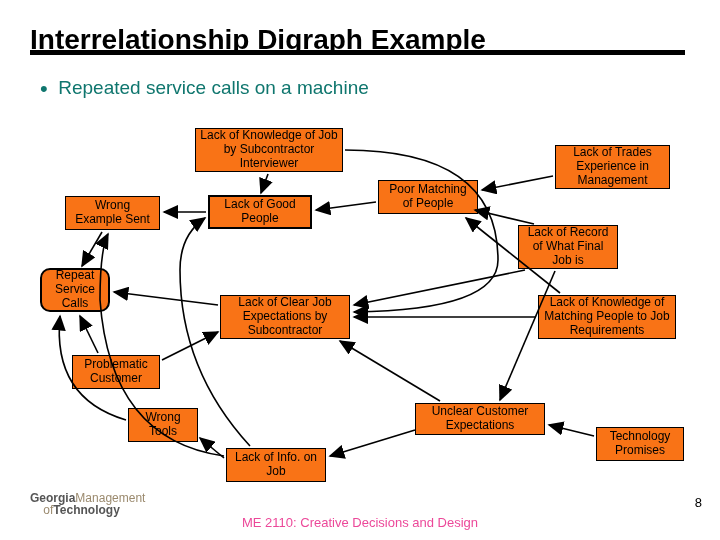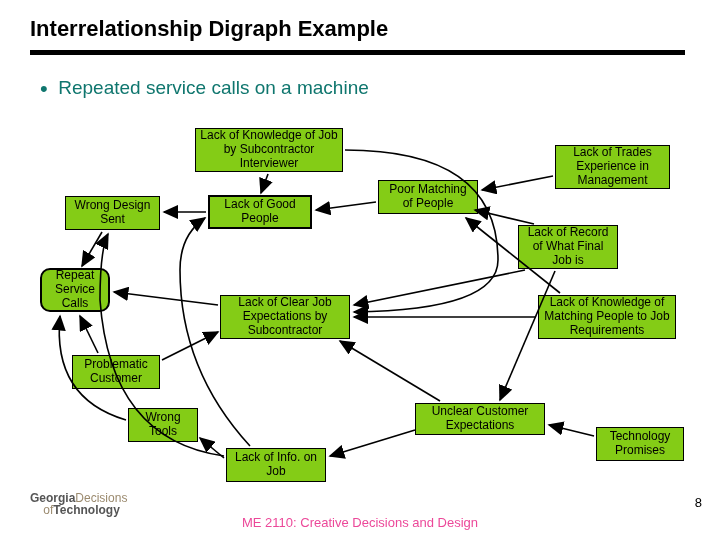--- a/index.html
+++ b/index.html
@@ -1,21 +1,21 @@
 <!DOCTYPE html>
 <html><head>
 <meta charset="utf-8">
 <style>
   html,body{margin:0;padding:0;width:720px;height:540px;background:#fff;font-family:Arial,Helvetica,sans-serif;overflow:hidden}
   .slide{position:relative;width:720px;height:540px;box-sizing:border-box}
-  .title{position:absolute;left:30px;top:16px;font-family:Verdana,Arial;font-size:22px;font-weight:bold;color:#000}
+  .title{position:absolute;left:30px;top:24px;font-family:Verdana,Arial;font-size:28px;font-weight:bold;color:#000}
   .rule{position:absolute;left:30px;top:50px;width:655px;height:5px;background:#000}
   .bullet{position:absolute;left:40px;top:76px;font-size:19px;color:#0f766e}
   .dot{font-size:22px;vertical-align:middle}
-  .node{position:absolute;border:1.5px solid #000;background:#84cc16;font-size:12px;line-height:1.15;text-align:center;display:flex;align-items:center;justify-content:center;padding:2px 4px;box-sizing:border-box}
+  .node{position:absolute;border:1.5px solid #000;background:#f97316;font-size:12px;line-height:1.15;text-align:center;display:flex;align-items:center;justify-content:center;padding:2px 4px;box-sizing:border-box}
   .strong{border-width:2.5px}
   .rounded{border-radius:10px}
   .footer{position:absolute;left:0;bottom:10px;width:100%;text-align:center;font-size:13px;color:#ec4899}
   .pagenum{position:absolute;right:18px;bottom:30px;font-size:13px;color:#000}
   .logo{position:absolute;left:30px;bottom:24px;font-size:12px;color:#9b8a6e;line-height:1}
   .logo b{color:#555}
   svg.arrows{position:absolute;left:0;top:0;width:720px;height:540px;pointer-events:none}
 </style>
 </head>
 <body>
@@ -24,21 +24,21 @@
 
   <div class="title">Interrelationship Digraph Example</div>
   <div class="rule"></div>
 
   <div class="bullet">
     <span class="dot">•</span>&nbsp;&nbsp;<span>Repeated service calls on a machine</span>
   </div>
 
   <div class="node" style="left:195px;top:128px;width:148px;height:44px">Lack of Knowledge of Job by Subcontractor Interviewer</div>
   <div class="node" style="left:555px;top:145px;width:115px;height:44px">Lack of Trades Experience in Management</div>
-  <div class="node" style="left:65px;top:196px;width:95px;height:34px">Wrong Design Sent</div>
+  <div class="node" style="left:65px;top:196px;width:95px;height:34px">Wrong Example Sent</div>
   <div class="node strong" style="left:208px;top:195px;width:104px;height:34px">Lack of Good People</div>
   <div class="node" style="left:378px;top:180px;width:100px;height:34px">Poor Matching of People</div>
   <div class="node" style="left:518px;top:225px;width:100px;height:44px">Lack of Record of What Final Job is</div>
   <div class="node strong rounded" style="left:40px;top:268px;width:70px;height:44px">Repeat Service Calls</div>
   <div class="node" style="left:220px;top:295px;width:130px;height:44px">Lack of Clear Job Expectations by Subcontractor</div>
   <div class="node" style="left:538px;top:295px;width:138px;height:44px">Lack of Knowledge of Matching People to Job Requirements</div>
   <div class="node" style="left:72px;top:355px;width:88px;height:34px">Problematic Customer</div>
   <div class="node" style="left:128px;top:408px;width:70px;height:34px">Wrong Tools</div>
   <div class="node" style="left:415px;top:403px;width:130px;height:32px">Unclear Customer Expectations</div>
   <div class="node" style="left:226px;top:448px;width:100px;height:34px">Lack of Info. on Job</div>
@@ -90,20 +90,20 @@
 
       <path d="M224,456 Q110,440 100,300 Q100,250 108,234"></path>
 
       <line x1="525" y1="270" x2="354" y2="305"></line>
 
       <line x1="555" y1="271" x2="500" y2="400"></line>
     </g>
   </svg>
 
   <div class="logo">
-    <span><b>Georgia</b><span>Decisions</span></span><br>
+    <span><b>Georgia</b><span>Management</span></span><br>
     <span>&nbsp;&nbsp;&nbsp;&nbsp;<span>of</span><b>Technology</b></span>
   </div>
 
   <div class="footer">ME 2110: Creative Decisions and Design</div>
   <div class="pagenum">8</div>
 
 </div>
 
 </body></html>

